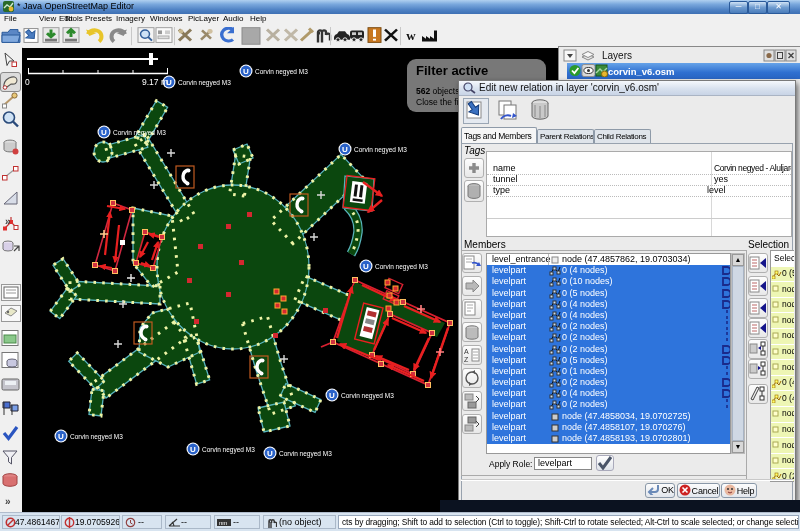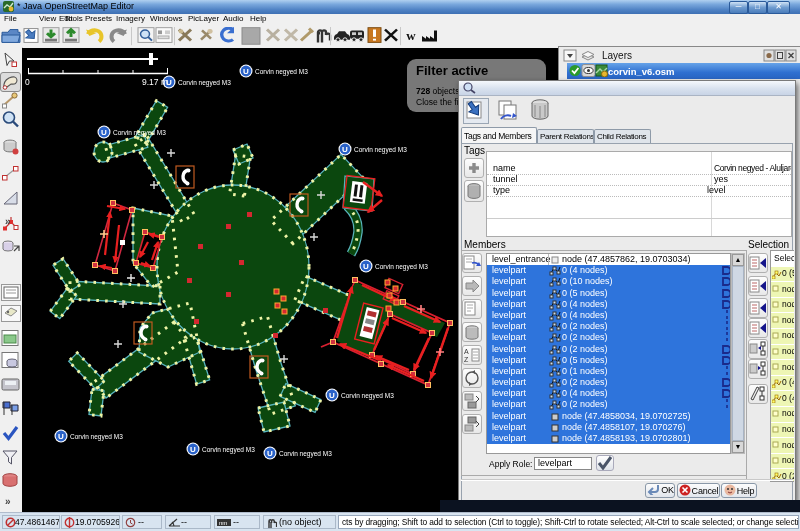--- a/index.html
+++ b/index.html
@@ -584,30 +584,31 @@
           <path d="M0 9 l4 -4 3 3 4 -4" stroke="#a8d8a8" stroke-width="1.4" fill="none"></path>
           <circle cx="8.5" cy="10" r="3" fill="#e8b830" stroke="#8a6a10"></circle>
         </g>
       <text x="41" y="10.5" font-size="9.5" font-weight="bold" fill="#fff">corvin_v6.osm</text>
     </svg>
   </div>
 </div>
 
 <div class="abs" id="filterbox">
   <div style="position:absolute;left:9px;top:4px;font-size:13px;font-weight:bold;">Filter active</div>
-  <div style="position:absolute;left:9px;top:27px;font-size:8.5px;"><b>728</b> objects h</div>
+  <div style="position:absolute;left:9px;top:27px;font-size:8.5px;"><b>562</b> objects h</div>
   <div style="position:absolute;left:9px;top:38px;font-size:8.5px;">Close the filt</div>
 </div>
 
 <div class="abs" id="dlg">
   <div id="dlgtitle">
     <svg width="16" height="13" style="position:absolute;left:3px;top:0px;">
         <circle cx="6" cy="6" r="4" fill="#cfe0f5" stroke="#446" stroke-width="1.2"></circle>
         <line x1="9" y1="9" x2="13" y2="12" stroke="#446" stroke-width="1.6"></line>
       </svg>
+    <span>Edit new relation in layer 'corvin_v6.osm'</span>
   </div>
 
   <div style="position:absolute;left:4px;top:17px;width:26px;height:26px;border:1px solid #9aa6b4;background:#e4e9f0;box-sizing:border-box;">
     <svg width="24" height="24">
         <rect x="3" y="3" width="14" height="16" fill="#fff" stroke="#888"></rect>
         <path d="M10 2 v7 h4 l-6 8 -6 -8 h4 v-7z" fill="#3a70c0" stroke="#123a7a" transform="rotate(-35 9 10) translate(2,1)"></path>
       </svg>
   </div>
   <svg width="24" height="24" style="position:absolute;left:38px;top:18px;">
       <rect x="2" y="2" width="12" height="14" fill="#fff" stroke="#777"></rect>
@@ -619,21 +620,21 @@
       <ellipse cx="11" cy="5" rx="8" ry="3.2" fill="#ddd" stroke="#666"></ellipse>
       <path d="M3 5 v13 a8 3.2 0 0 0 16 0 v-13" fill="#c9c9c9" stroke="#666"></path>
       <path d="M6 7 v12 M11 8 v12 M16 7 v12" stroke="#888"></path>
     </svg>
 
   <div class="tab act" style="left:2px;top:46px;width:76px;font-size:8.5px;">Tags and Members</div>
   <div class="tab" style="left:78px;top:48px;width:57px;">Parent Relations</div>
   <div class="tab" style="left:135px;top:48px;width:57px;">Child Relations</div>
   <div id="tabpane"></div>
 
-  <div class="grplabel" style="left:5px;top:64px;">Tags</div>
+  <div class="grplabel" style="left:5px;top:64px;font-style:italic;">Tags</div>
   <div class="sbtn" style="left:5px;top:77px;height:20px;"><svg width="18" height="18">
         <path d="M9 4 v10 M4 9 h10" stroke="#8a8a8a" stroke-width="3.4"></path>
       </svg></div>
   <div class="sbtn" style="left:5px;top:99px;height:22px;"><svg width="18" height="20">
         <ellipse cx="9" cy="5" rx="6" ry="2.4" fill="#bbb" stroke="#777"></ellipse>
         <path d="M3 5 v10 a6 2.4 0 0 0 12 0 v-10" fill="#b0b0b0" stroke="#777"></path>
       </svg></div>
 
   <div style="position:absolute;left:27px;top:70px;width:306px;height:86px;background:#fff;border:1px solid #aaa;box-sizing:border-box;font-size:9px;white-space:nowrap;overflow:hidden;">
     <div style="position:absolute;left:224px;top:0;width:1px;height:84px;background:#d8d8d8;"></div>

